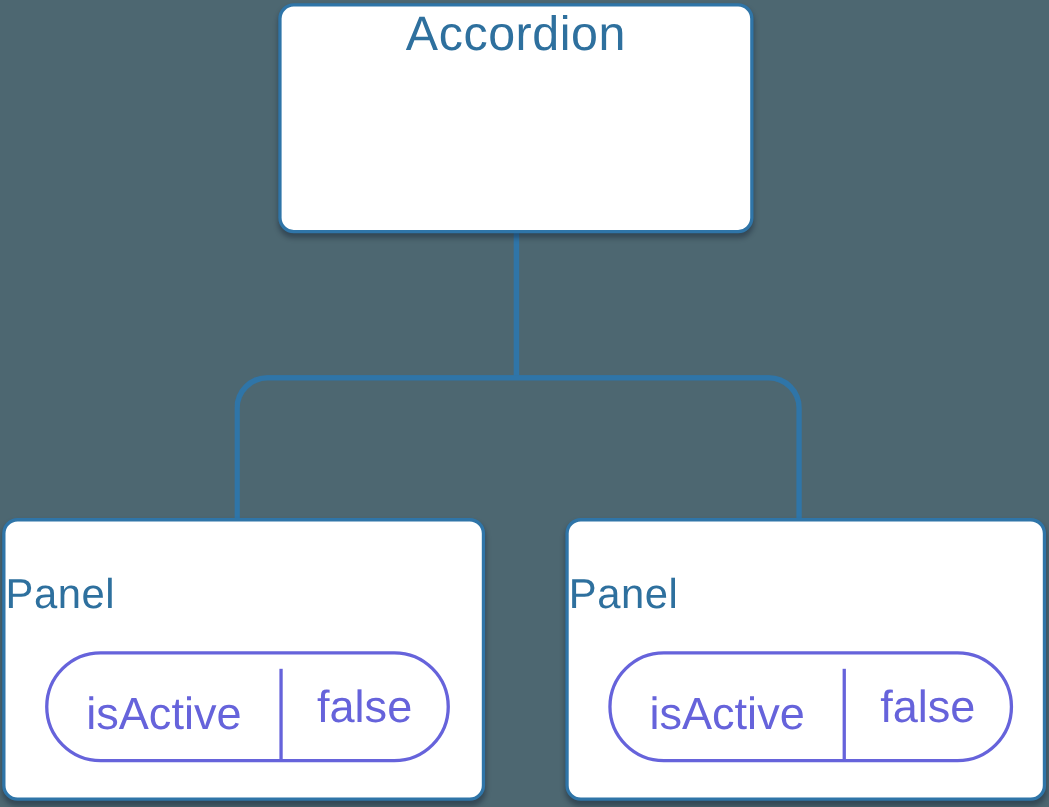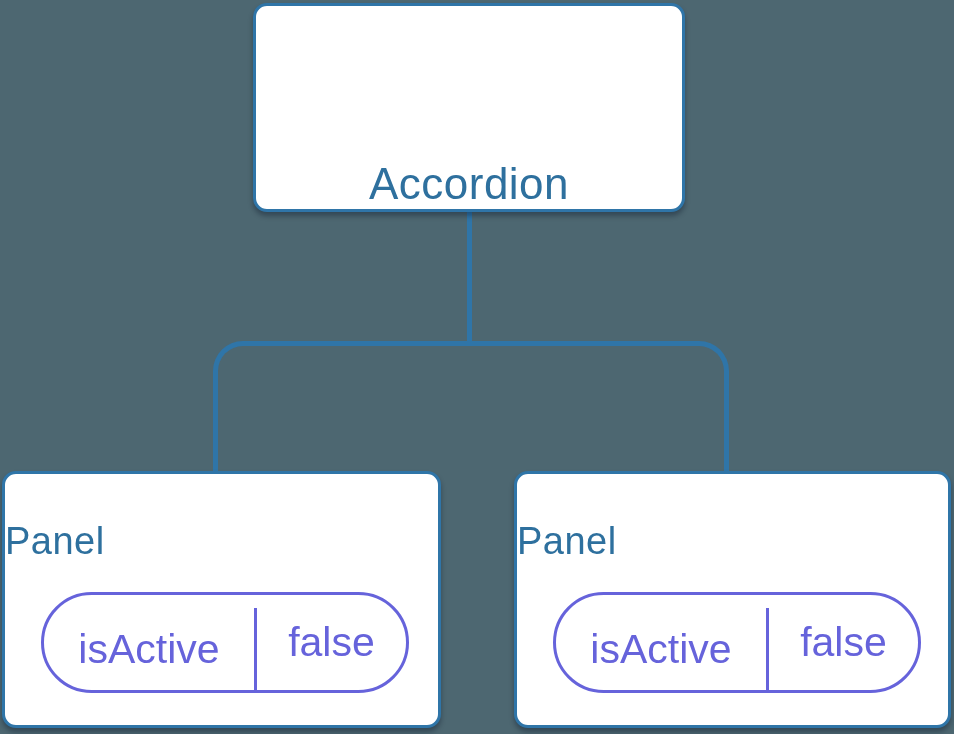--- a/index.html
+++ b/index.html
@@ -46,21 +46,21 @@
     border: 3px solid var(--line, #2F75A8);
     border-radius: 14px;
     box-shadow: 0 4px 5px rgba(5, 15, 35, 0.35);
   }
   .root-box {
     left: 253px;
     top: 3px;
     width: 432px;
     height: 209px;
     display: flex;
-    align-items: flex-end;
+    align-items: flex-start;
     justify-content: center;
   }
   .root-label {
     color: var(--label, #2E709E);
     font-size: 44px;
     font-weight: 500;
     letter-spacing: 0.5px;
   }
   .panel-box {
     top: 471px;

